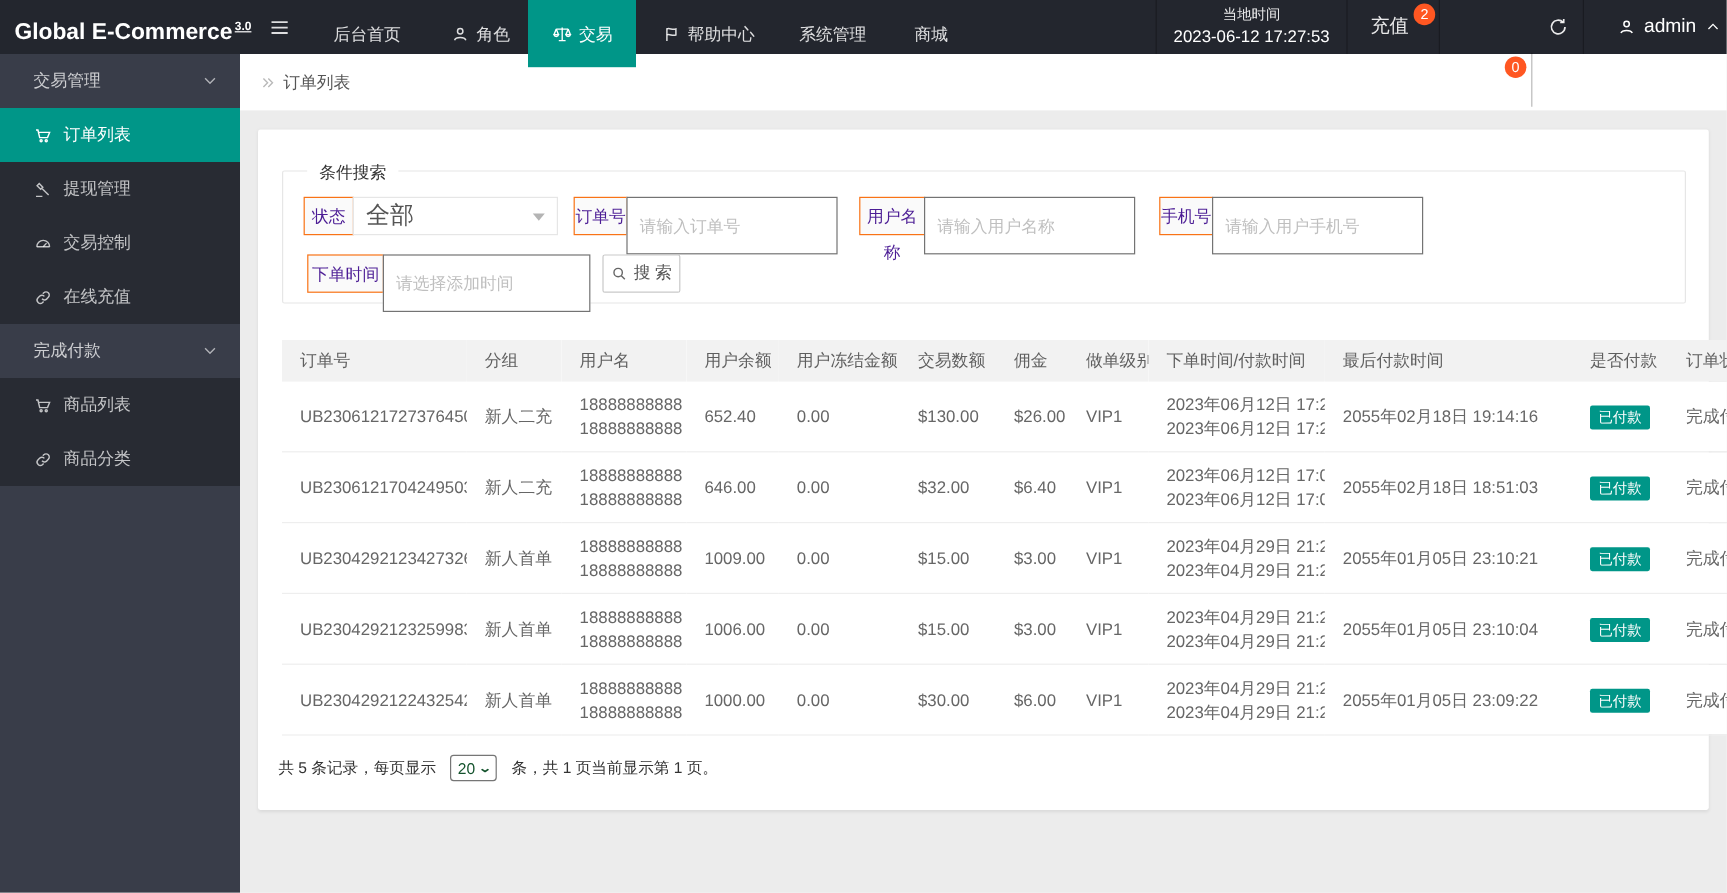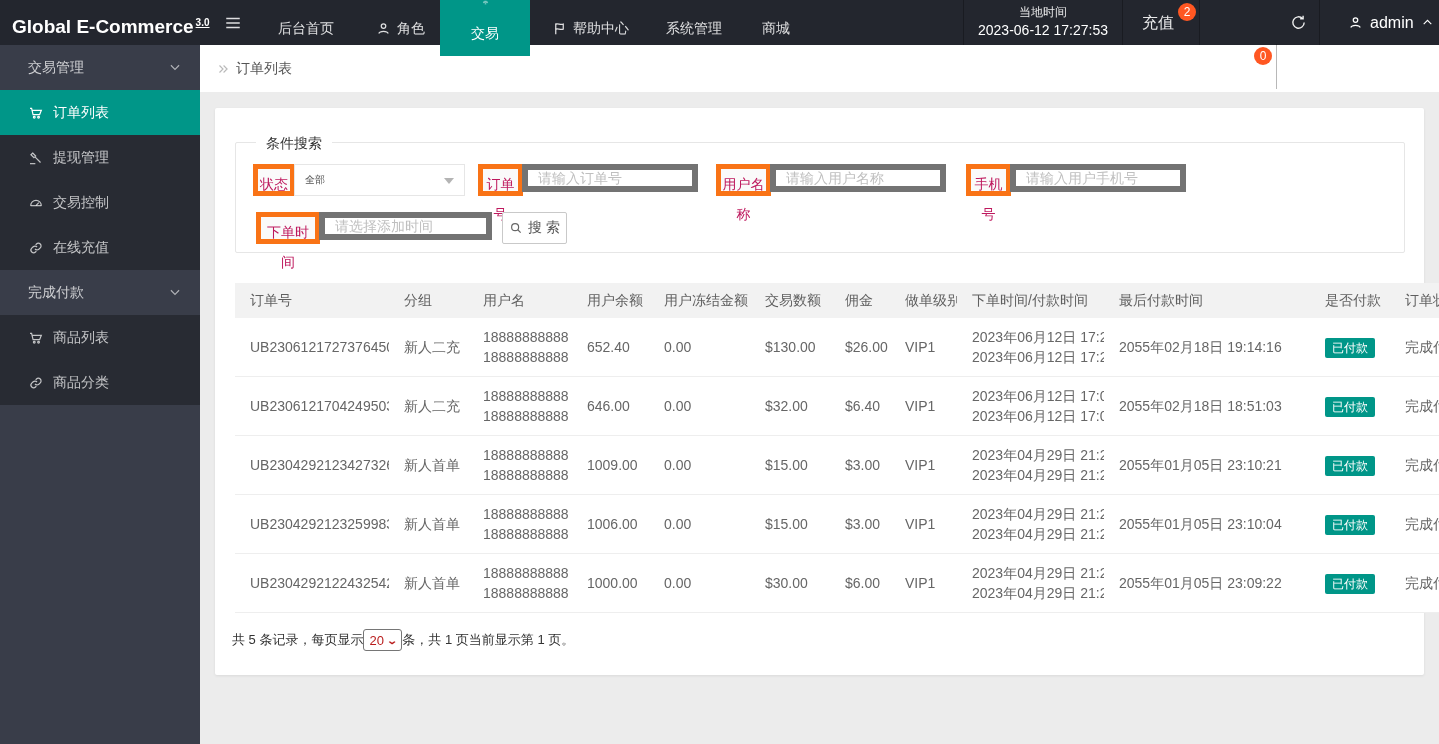--- a/index.html
+++ b/index.html
@@ -6,21 +6,21 @@
   html,body { width:1439px; height:744px; }
   body { font-family:"Liberation Sans", sans-serif; background:#ececec; overflow:hidden; position:relative; color:#666; }
   #screen { position:absolute; inset:0; width:1439px; height:744px; overflow:hidden; }
 
   
   .topbar { position:absolute; left:0; top:0; width:1439px; height:45px; background:#23262e; z-index:30; }
   .logo { position:absolute; left:12px; top:0; height:45px; line-height:45px; color:#fff; font-size:19px; font-weight:bold; letter-spacing:0; }
   .logo sup { font-size:10px; font-weight:bold; margin-left:2px;text-decoration:underline; }
   .nav-item { position:absolute; top:0; height:56px; line-height:45px; color:rgba(255,255,255,.85); font-size:14px; cursor:pointer; display:flex; align-items:center; gap:6px; padding:0 10px; }
   .nav-item svg { display:block; }
-  .nav-item.active { background:#009688; color:#fff;flex-direction:column; }
+  .nav-item.active { background:#009688; color:#fff; }
   .hamburger { position:absolute; left:214px; top:0; height:45px; display:flex; align-items:center; padding:0 10px; color:rgba(255,255,255,.85); cursor:pointer; }
   .time-block { position:absolute; left:963px; top:0; width:160px; height:45px; text-align:center; color:#fff; border-left:1px solid rgba(0,0,0,.28); border-right:1px solid rgba(0,0,0,.28); padding-top:4px; }
   .time-label { font-size:12px; line-height:16px; color:rgba(255,255,255,.9); }
   .time-value { font-size:14px; line-height:20px; }
   .top-btn { position:absolute; top:0; height:45px; line-height:45px; padding:0 18px; cursor:pointer; color:rgba(255,255,255,.9); border-right:1px solid rgba(0,0,0,.28); }
   .badge { position:absolute; top:3px; right:-6px; min-width:18px; height:18px; line-height:18px; padding:0 5px; background:#ff5722; color:#fff; font-size:12px; border-radius:9px; text-align:center; }
   .btn-inner { position:relative; display:inline-block; }
   .refresh-block { position:absolute; left:1277px; top:0; width:43px; height:45px; display:flex; align-items:center; justify-content:center; color:rgba(255,255,255,.9); cursor:pointer; border-right:1px solid rgba(0,0,0,.28); }
   .user-block { position:absolute; left:1336px; top:0; height:45px; display:flex; align-items:center; gap:7px; color:#fff; cursor:pointer; padding:0 12px; }
 
@@ -36,38 +36,38 @@
   .crumb-bar { position:absolute; left:200px; top:45px; width:1239px; height:47px; background:#fff; display:flex; align-items:center; padding-left:16px; gap:6px; }
   .crumb-text { font-size:14px; color:#555; }
 
   
   .card { position:absolute; left:215px; top:108px; width:1209px; height:567px; background:#fff; border-radius:2px; box-shadow:0 1px 3px rgba(0,0,0,.08); }
 
   
   .filter-fieldset { position:absolute; left:20px; top:34px; width:1170px; height:111px; border:1px solid #e6e6e6; border-radius:2px; }
   .filter-legend { position:absolute; left:20px; top:-10px; background:#fff; padding:0 10px; font-size:14px; color:#333; line-height:20px; }
 
-  .f-label { position:absolute; height:32px; line-height:30px; text-align:center; background:#fafafa; border:5px solid #f97316; color:#be185d; font-size:14px; }
-  .f-input { position:absolute; height:28px; border:6px solid #737373; background:#fff; font-size:14px; color:#555; padding:0 10px; outline:none; font-family:"Liberation Sans", sans-serif; }
+  .f-label { position:absolute; height:32px; line-height:30px; text-align:center; background:#fafafa; border:1px solid #f97316; color:#4c1d95; font-size:14px; }
+  .f-input { position:absolute; height:48px; border:1px solid #737373; background:#fff; font-size:14px; color:#555; padding:0 10px; outline:none; font-family:"Liberation Sans", sans-serif; }
   .f-input::placeholder { color:#bfbfbf; }
-  .f-select { position:absolute; height:32px; border:1px solid #e6e6e6; background:#fff; font-size:10px; color:#555; line-height:30px; padding:0 10px; cursor:pointer; }
+  .f-select { position:absolute; height:32px; border:1px solid #e6e6e6; background:#fff; font-size:20px; color:#555; line-height:30px; padding:0 10px; cursor:pointer; }
   .f-select .caret { position:absolute; right:10px; top:13px; width:0; height:0; border-left:5px solid transparent; border-right:5px solid transparent; border-top:6px solid #b4b4b4; }
   .search-btn { position:absolute; left:287px; top:104px; width:65px; height:32px; background:#fff; border:1px solid #c9c9c9; border-radius:2px; color:#555; font-size:14px; cursor:pointer; display:flex; align-items:center; justify-content:center; gap:5px; font-family:"Liberation Sans", sans-serif; }
 
   
   .table-wrap { position:absolute; left:20px; top:175px; width:1275px; }
   table { border-collapse:collapse; table-layout:fixed; width:1275px; font-size:14px; }
   th { background:#f2f2f2; height:35px; font-weight:400; color:#5f5f5f; text-align:left; padding:0 15px; white-space:nowrap; overflow:hidden; }
   td { padding:9px 15px; color:#666; vertical-align:middle; white-space:nowrap; overflow:hidden; border-bottom:1px solid #eee; background:#fff; line-height:20px; height:58px; }
   td .l2 div { line-height:20px; }
   .paid-badge { display:inline-block; background:#009688; color:#ffffff; font-size:12px; line-height:12px; padding:4px 7px; border-radius:2px; }
 
   
-  .pager { position:absolute; left:17px; top:521px; display:flex; align-items:center; gap:0; font-size:13px; color:#333; }
-  .per-page { display:inline-flex; align-items:center; gap:4px; border:1px solid #767676; border-radius:3px; background:#fff; padding:1px 5px; height:22px; font-size:13px; color:#b91c1c; cursor:pointer; }
+  .pager { position:absolute; left:17px; top:521px; display:flex; align-items:center; gap:12px; font-size:13px; color:#333; }
+  .per-page { display:inline-flex; align-items:center; gap:4px; border:1px solid #767676; border-radius:3px; background:#fff; padding:1px 5px; height:22px; font-size:13px; color:#14532d; cursor:pointer; }
   .per-page .pp-caret { font-size:10px; font-weight:bold; transform:scaleX(1.4); }
 </style>
 </head>
 <body>
 
 <div id="screen">
 
   <div class="topbar">
     <div class="logo"><span>Global E-Commerce</span><sup>3.0</sup></div>
 

